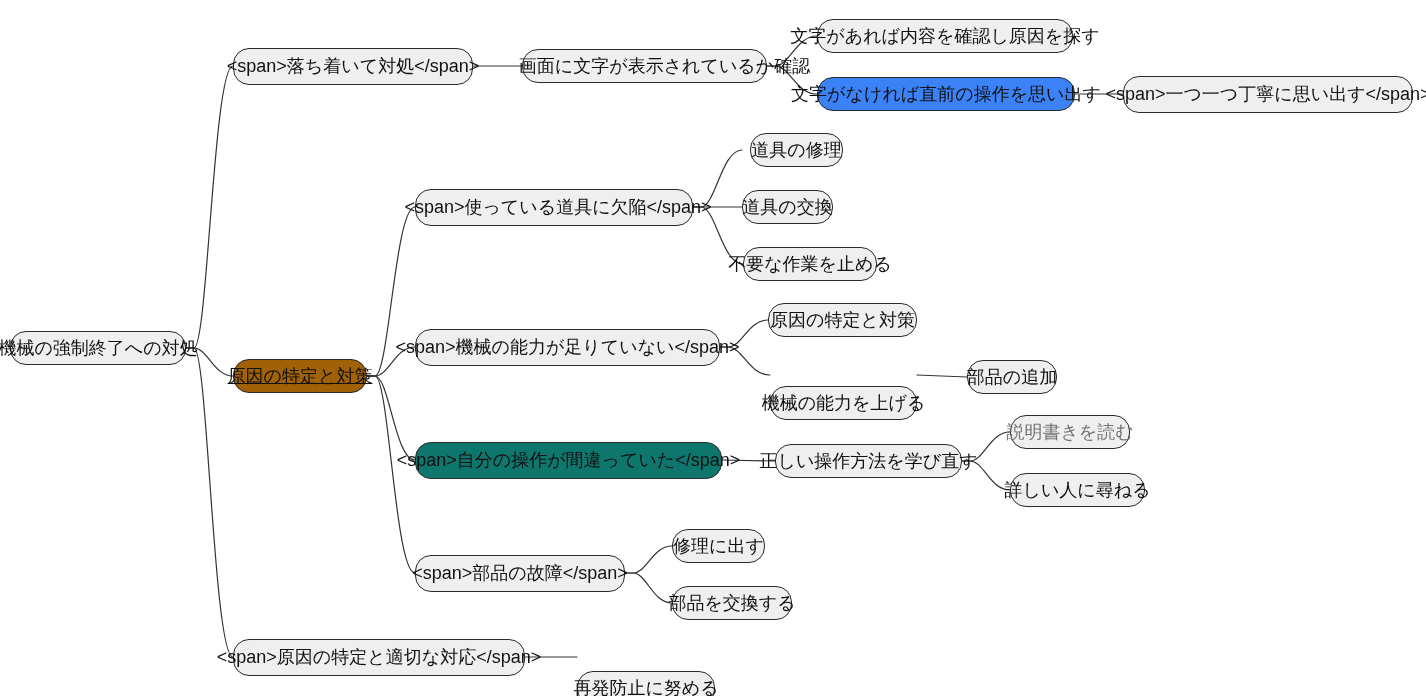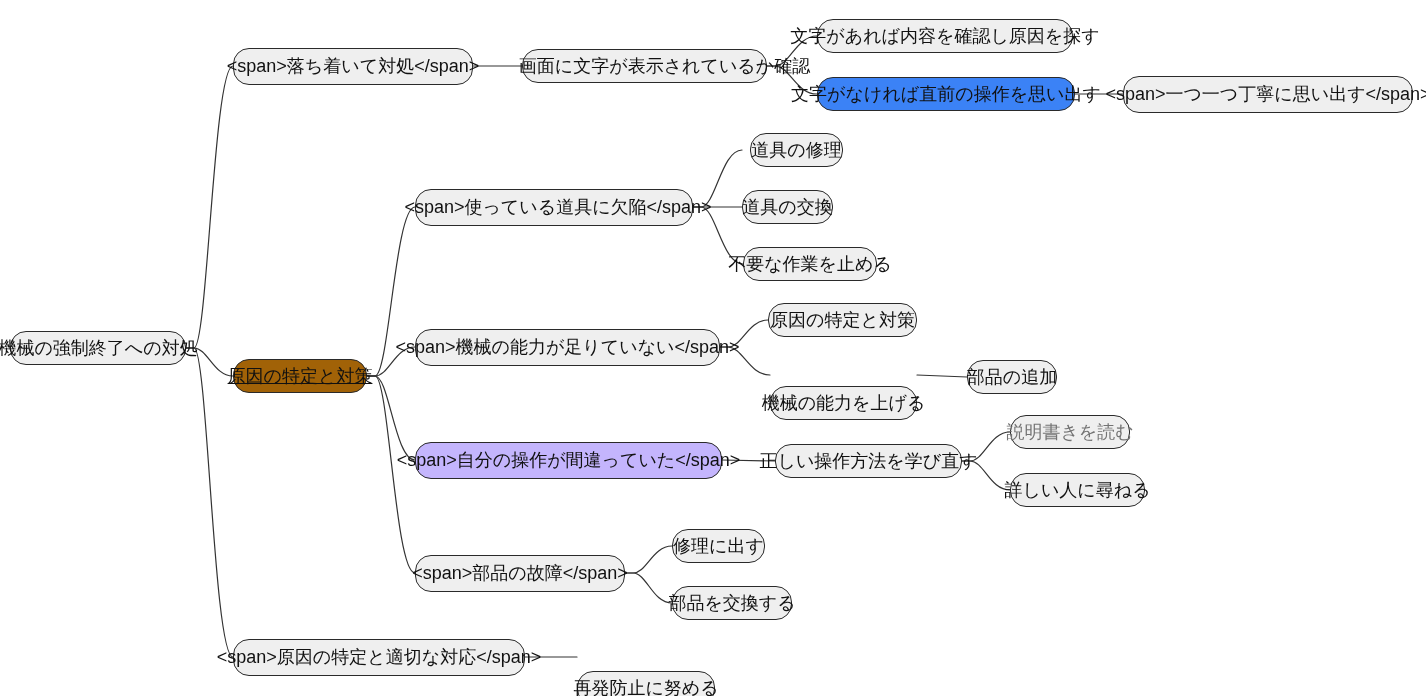--- a/index.html
+++ b/index.html
@@ -72,21 +72,21 @@
     <div class="node" style="left: 1123px; top: 75.5px; width: 290px; height: 37px; background: rgb(239, 239, 239); border: 1.3px solid rgb(42, 42, 42); color: rgb(17, 17, 17);">&lt;span&gt;一つ一つ丁寧に思い出す&lt;/span&gt;</div>
     <div class="node" style="left: 233px; top: 359px; width: 134px; height: 34px; background: #a16207; border: 1.3px solid rgb(42, 42, 42); color: rgb(17, 17, 17); text-decoration: underline;">原因の特定と対策</div>
     <div class="node" style="left: 415px; top: 188.5px; width: 278px; height: 37px; background: rgb(239, 239, 239); border: 1.3px solid rgb(42, 42, 42); color: rgb(17, 17, 17); padding-left: 8px;">&lt;span&gt;使っている道具に欠陥&lt;/span&gt;</div>
     <div class="node" style="left: 742px; top: 133px; width: 93px; height: 34px; background: rgb(239, 239, 239); border: 1.3px solid rgb(42, 42, 42); color: rgb(17, 17, 17); margin-left: 8px;">道具の修理</div>
     <div class="node" style="left: 742px; top: 190px; width: 91px; height: 34px; background: rgb(239, 239, 239); border: 1.3px solid rgb(42, 42, 42); color: rgb(17, 17, 17);">道具の交換</div>
     <div class="node" style="left: 743px; top: 247px; width: 134px; height: 34px; background: rgb(239, 239, 239); border: 1.3px solid rgb(42, 42, 42); color: rgb(17, 17, 17);">不要な作業を止める</div>
     <div class="node" style="left: 415px; top: 328.5px; width: 305px; height: 37px; background: rgb(239, 239, 239); border: 1.3px solid rgb(42, 42, 42); color: rgb(17, 17, 17);">&lt;span&gt;機械の能力が足りていない&lt;/span&gt;</div>
     <div class="node" style="left: 768px; top: 303px; width: 149px; height: 34px; background: rgb(239, 239, 239); border: 1.3px solid rgb(42, 42, 42); color: rgb(17, 17, 17);">原因の特定と対策</div>
     <div class="node" style="left: 770px; top: 358px; width: 147px; height: 34px; background: rgb(239, 239, 239); border: 1.3px solid rgb(42, 42, 42); color: rgb(17, 17, 17); margin-top: 28px;">機械の能力を上げる</div>
     <div class="node" style="left: 967px; top: 360px; width: 90px; height: 34px; background: rgb(239, 239, 239); border: 1.3px solid rgb(42, 42, 42); color: rgb(17, 17, 17);">部品の追加</div>
-    <div class="node" style="left: 415px; top: 441.5px; width: 307px; height: 37px; background: #c4b5fd; border: 1.3px solid rgb(42, 42, 42); color: rgb(17, 17, 17);">&lt;span&gt;自分の操作が間違っていた&lt;/span&gt;</div>
+    <div class="node" style="left: 415px; top: 441.5px; width: 307px; height: 37px; background: #0f766e; border: 1.3px solid rgb(42, 42, 42); color: rgb(17, 17, 17);">&lt;span&gt;自分の操作が間違っていた&lt;/span&gt;</div>
     <div class="node" style="left: 775px; top: 444px; width: 187px; height: 34px; background: rgb(239, 239, 239); border: 1.3px solid rgb(42, 42, 42); color: rgb(17, 17, 17);">正しい操作方法を学び直す</div>
     <div class="node" style="left: 1010px; top: 415px; width: 120px; height: 34px; background: rgb(239, 239, 239); border: 1.3px solid rgb(42, 42, 42); color: #737373;">説明書きを読む</div>
     <div class="node" style="left: 1010px; top: 473px; width: 135px; height: 34px; background: rgb(239, 239, 239); border: 1.3px solid rgb(42, 42, 42); color: rgb(17, 17, 17);">詳しい人に尋ねる</div>
     <div class="node" style="left: 415px; top: 554.5px; width: 210px; height: 37px; background: rgb(239, 239, 239); border: 1.3px solid rgb(42, 42, 42); color: rgb(17, 17, 17);">&lt;span&gt;部品の故障&lt;/span&gt;</div>
     <div class="node" style="left: 672px; top: 529px; width: 93px; height: 34px; background: rgb(239, 239, 239); border: 1.3px solid rgb(42, 42, 42); color: rgb(17, 17, 17);">修理に出す</div>
     <div class="node" style="left: 672px; top: 586px; width: 120px; height: 34px; background: rgb(239, 239, 239); border: 1.3px solid rgb(42, 42, 42); color: rgb(17, 17, 17);">部品を交換する</div>
     <div class="node" style="left: 233px; top: 638.5px; width: 292px; height: 37px; background: rgb(239, 239, 239); border: 1.3px solid rgb(42, 42, 42); color: rgb(17, 17, 17);">&lt;span&gt;原因の特定と適切な対応&lt;/span&gt;</div>
     <div class="node" style="left: 577px; top: 671px; width: 138px; height: 34px; background: rgb(239, 239, 239); border: 1.3px solid rgb(42, 42, 42); color: rgb(17, 17, 17);">再発防止に努める</div>
   </div>
 

